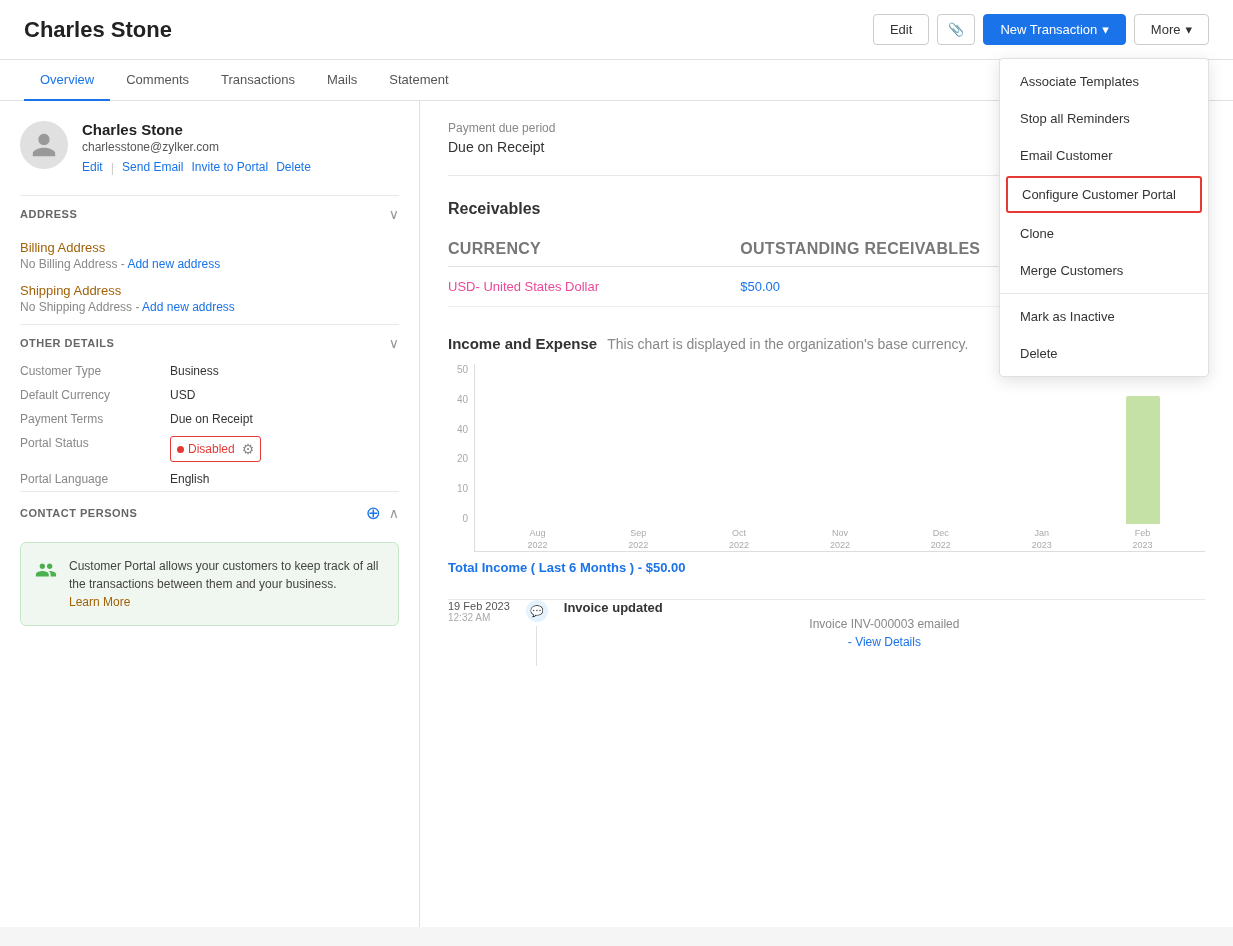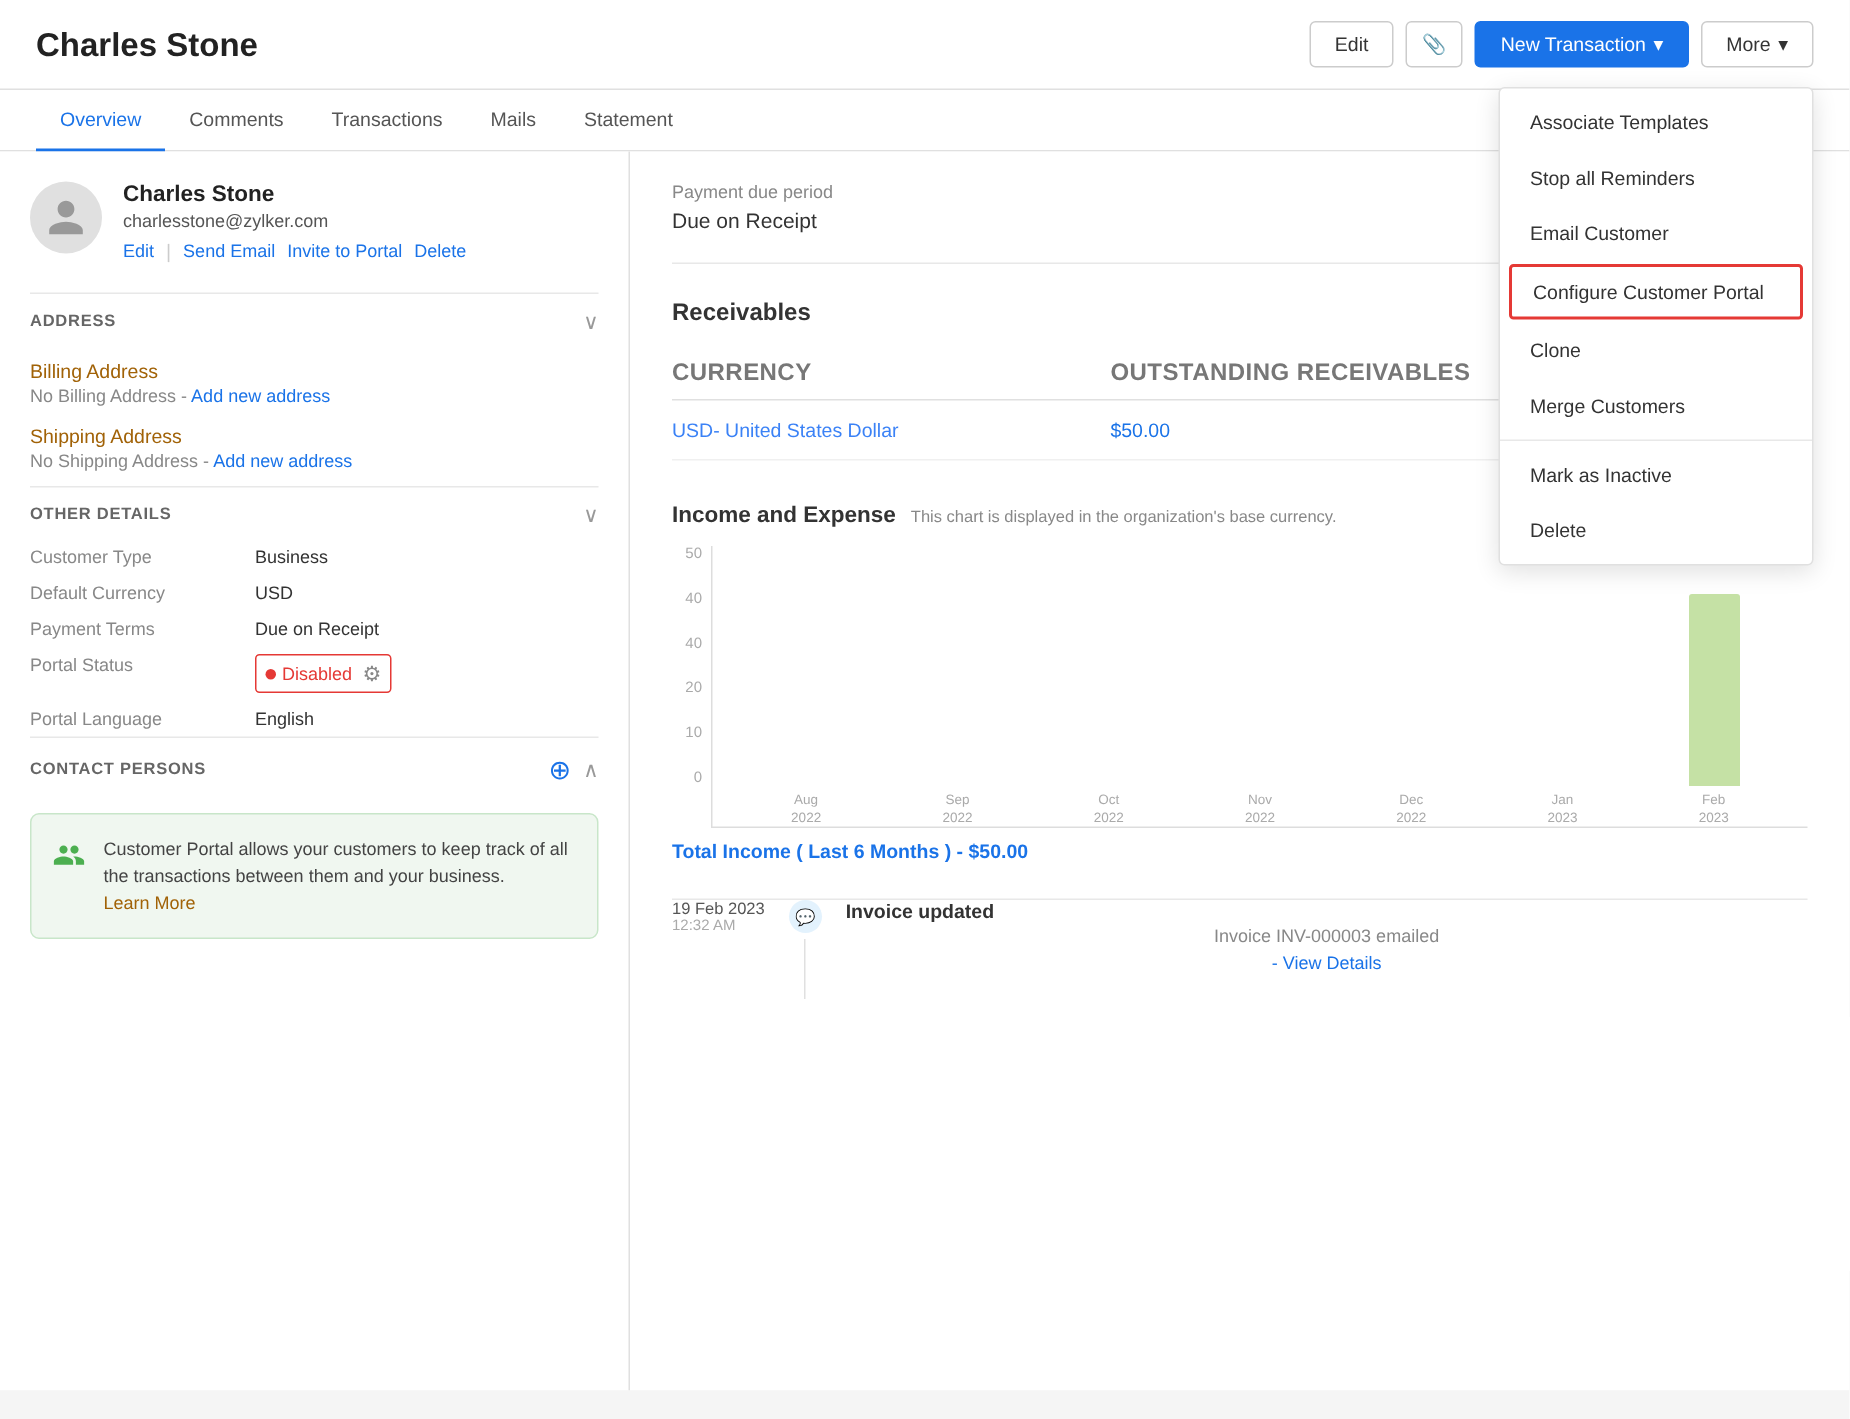--- a/index.html
+++ b/index.html
@@ -228,33 +228,33 @@
       text-transform: uppercase;
       padding: 8px 0;
       border-bottom: 1px solid #e0e0e0;
       letter-spacing: 0.3px;
     }
     .receivables-table tbody td {
       padding: 12px 0;
       border-bottom: 1px solid #f0f0f0;
       font-size: 13px;
     }
-    .receivables-table tbody td:first-child { color: #3b82f6; }
+    .receivables-table tbody td:first-child { color: #ec4899; }
     .receivables-table tbody td:last-child { color: #1a73e8; }
 
     
     .chart-section { margin-bottom: 24px; }
     .chart-header {
       display: flex;
       align-items: baseline;
       gap: 10px;
       margin-bottom: 12px;
     }
     .chart-title { font-size: 15px; font-weight: 600; color: #333; }
-    .chart-subtitle { font-size: 11px; color: #888; }
+    .chart-subtitle { font-size: 14px; color: #888; }
     .chart-y-label { font-size: 10px; color: #aaa; }
     .chart-bar-group {
       display: flex;
       flex-direction: column;
       align-items: center;
       gap: 4px;
       flex: 1;
     }
     .chart-bar {
       width: 28px;

